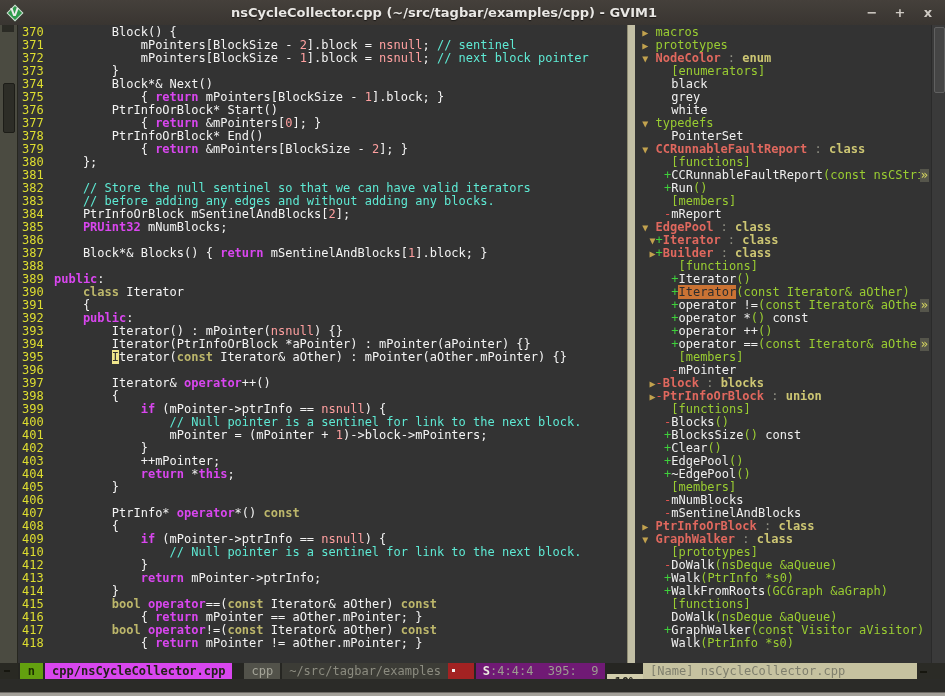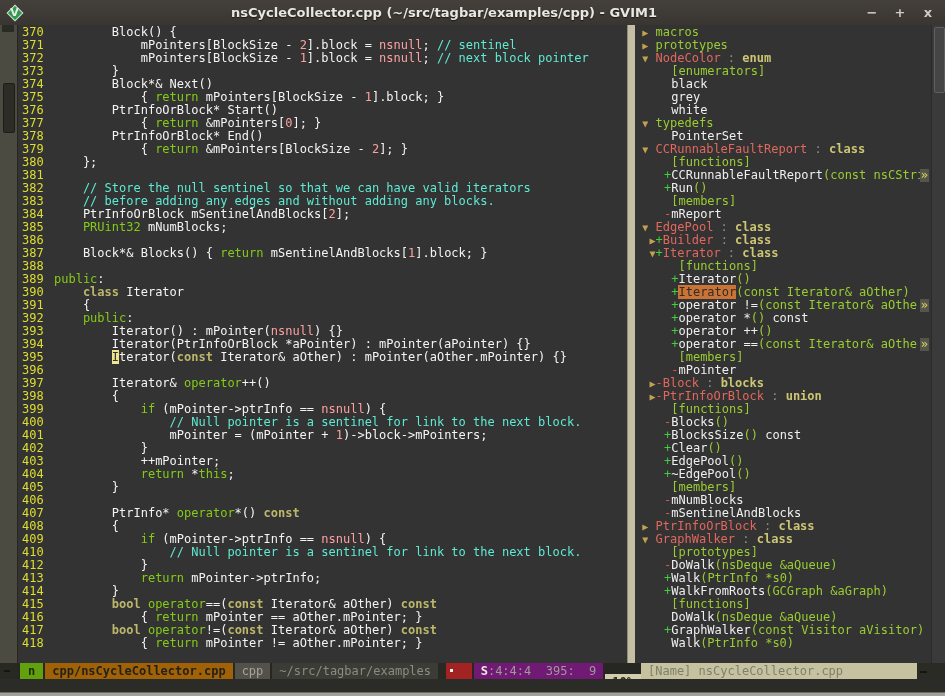--- a/index.html
+++ b/index.html
@@ -39,48 +39,48 @@
   .codewin{width:610px;height:638px;background:#333333;overflow:hidden;padding-top:1px;box-sizing:border-box;}
   .line{height:13px;line-height:13px;font-size:12px;white-space:pre;}
   .ln{display:inline-block;width:32px;padding-left:4px;color:#dede30;}
   .vsplit{width:7px;height:638px;background:#c2bfa5;border-left:1px solid #8f8c74;cursor:col-resize;}
   .tagbar{width:296px;height:638px;background:#333333;overflow:hidden;padding:1px 0 0 7px;box-sizing:border-box;}
   .trow{height:13px;line-height:13px;font-size:12px;white-space:pre;position:relative;}
   .rscroll{width:14px;height:638px;background:#3a3a3a;position:relative;border-left:1px solid #2a2a2a;box-sizing:border-box;}
   .rscroll .thumb{position:absolute;left:2px;top:2px;width:9px;height:64px;background:#454545;border:1px solid #606060;border-radius:2px;}
   
   .tk-n{color:#f4f4f4;}
-  .tk-k{color:#84cc16;font-weight:normal;}
+  .tk-k{color:#d946ef;font-weight:bold;}
   .tk-t{color:#bdb76b;font-weight:bold;}
   .tk-c{color:#ffa0a0;}
   .tk-m{color:#5eead4;}
   .tk-cur{background:#f0e68c;color:#333333;}
   .tk-a{color:#c2a24e;font-size:10px;}
   .tk-g{color:#9acd32;}
   .tk-w{color:#efefef;}
-  .tk-r{color:#e0685e;font-weight:normal;}
+  .tk-r{color:#e0685e;font-weight:bold;}
   .tk-kd{color:#cdc673;font-weight:bold;}
   .tk-s{color:#8f8f83;}
   .tk-vp{color:#3fd03c;}
   .tk-vr{color:#e05450;}
   .tk-sig{color:#9acd32;}
   .tk-hl{background:#ca7334;color:#2d2d2d;}
   .tk-tr{position:absolute;right:2px;top:0;background:#55554b;color:#d9d960;padding:0 1px;}
   
   .statusline{
     position:absolute;left:0;top:663px;width:945px;height:16px;
     background:#262622;display:flex;align-items:stretch;
     font-size:12px;line-height:16px;
   }
   .seg{padding:0 7px;white-space:pre;}
   .seg-leftbox{width:18px;padding:0;background:#292923;position:relative;}
   .seg-leftbox::after{content:"";position:absolute;left:4px;top:7px;width:6px;height:2px;background:#16160f;}
   .seg-mode{background:#63a00f;color:#1c2e00;font-weight:bold;margin-left:2px;padding:0 8px;}
-  .seg-file{background:#a16207;color:#23221a;font-weight:bold;margin-left:2px;}
-  .seg-dir{background:#52524a;color:#a5a599;margin-left:2px;}
+  .seg-file{background:#d946ef;color:#23221a;font-weight:bold;margin-left:2px;}
+  .seg-dir{background:#52524a;color:#a5a599;margin-left:12px;}
   .seg-path{background:#3c3c36;color:#8c8c80;margin-left:2px;}
   .seg-gap{flex:1;background:#292923;}
   .seg-flag{width:12px;background:#a32222;position:relative;margin-right:2px;}
   .seg-flag .dot{position:absolute;left:4px;top:6px;width:3px;height:3px;background:#f2f2f2;}
   .seg-stats{background:#701a75;color:#9c9c90;}
   .seg-stats b{color:#ececdf;}
   .seg-pct{background:#d2ceac;color:#2a2a20;font-weight:bold;margin-left:2px;margin-top:11px;}
   .seg-name{background:#c6c2a0;color:#7f7f6d;width:262px;}
   .seg-rightbox{width:14px;background:#2b2b26;position:relative;margin-left:auto0;}
   .seg-rightbox::after{content:"";position:absolute;left:3px;top:8px;width:7px;height:2px;background:#16160f;}
@@ -170,22 +170,22 @@
       <div class="trow"><span class="tk-n">    </span><span class="tk-w">white</span></div>
       <div class="trow"><span class="tk-a">▼</span><span class="tk-n"> </span><span class="tk-g">typedefs</span></div>
       <div class="trow"><span class="tk-n">    </span><span class="tk-w">PointerSet</span></div>
       <div class="trow"><span class="tk-a">▼</span><span class="tk-n"> </span><span class="tk-r">CCRunnableFaultReport</span><span class="tk-s"> : </span><span class="tk-kd">class</span></div>
       <div class="trow"><span class="tk-n">    </span><span class="tk-g">[functions]</span></div>
       <div class="trow"><span class="tk-n">   </span><span class="tk-vp">+</span><span class="tk-w">CCRunnableFaultReport</span><span class="tk-sig">(const nsCStri</span><span class="tk-tr">»</span></div>
       <div class="trow"><span class="tk-n">   </span><span class="tk-vp">+</span><span class="tk-w">Run</span><span class="tk-sig">()</span></div>
       <div class="trow"><span class="tk-n">    </span><span class="tk-g">[members]</span></div>
       <div class="trow"><span class="tk-n">   </span><span class="tk-vr">-</span><span class="tk-w">mReport</span></div>
       <div class="trow"><span class="tk-a">▼</span><span class="tk-n"> </span><span class="tk-r">EdgePool</span><span class="tk-s"> : </span><span class="tk-kd">class</span></div>
+      <div class="trow"><span class="tk-n"> </span><span class="tk-a">▼</span><span class="tk-vp">+</span><span class="tk-r">Iterator</span><span class="tk-s"> : </span><span class="tk-kd">class</span></div>
       <div class="trow"><span class="tk-n"> </span><span class="tk-a">▶</span><span class="tk-vp">+</span><span class="tk-r">Builder</span><span class="tk-s"> : </span><span class="tk-kd">class</span></div>
-      <div class="trow"><span class="tk-n"> </span><span class="tk-a">▼</span><span class="tk-vp">+</span><span class="tk-r">Iterator</span><span class="tk-s"> : </span><span class="tk-kd">class</span></div>
       <div class="trow"><span class="tk-n">     </span><span class="tk-g">[functions]</span></div>
       <div class="trow"><span class="tk-n">    </span><span class="tk-vp">+</span><span class="tk-w">Iterator</span><span class="tk-sig">()</span></div>
       <div class="trow"><span class="tk-n">    </span><span class="tk-vp">+</span><span class="tk-hl">Iterator</span><span class="tk-sig">(const Iterator&amp; aOther)</span></div>
       <div class="trow"><span class="tk-n">    </span><span class="tk-vp">+</span><span class="tk-w">operator !=</span><span class="tk-sig">(const Iterator&amp; aOthe</span><span class="tk-tr">»</span></div>
       <div class="trow"><span class="tk-n">    </span><span class="tk-vp">+</span><span class="tk-w">operator *</span><span class="tk-sig">()</span><span class="tk-w"> const</span></div>
       <div class="trow"><span class="tk-n">    </span><span class="tk-vp">+</span><span class="tk-w">operator ++</span><span class="tk-sig">()</span></div>
       <div class="trow"><span class="tk-n">    </span><span class="tk-vp">+</span><span class="tk-w">operator ==</span><span class="tk-sig">(const Iterator&amp; aOthe</span><span class="tk-tr">»</span></div>
       <div class="trow"><span class="tk-n">     </span><span class="tk-g">[members]</span></div>
       <div class="trow"><span class="tk-n">    </span><span class="tk-vr">-</span><span class="tk-w">mPointer</span></div>
       <div class="trow"><span class="tk-n"> </span><span class="tk-a">▶</span><span class="tk-vr">-</span><span class="tk-r">Block</span><span class="tk-s"> : </span><span class="tk-kd">blocks</span></div>

